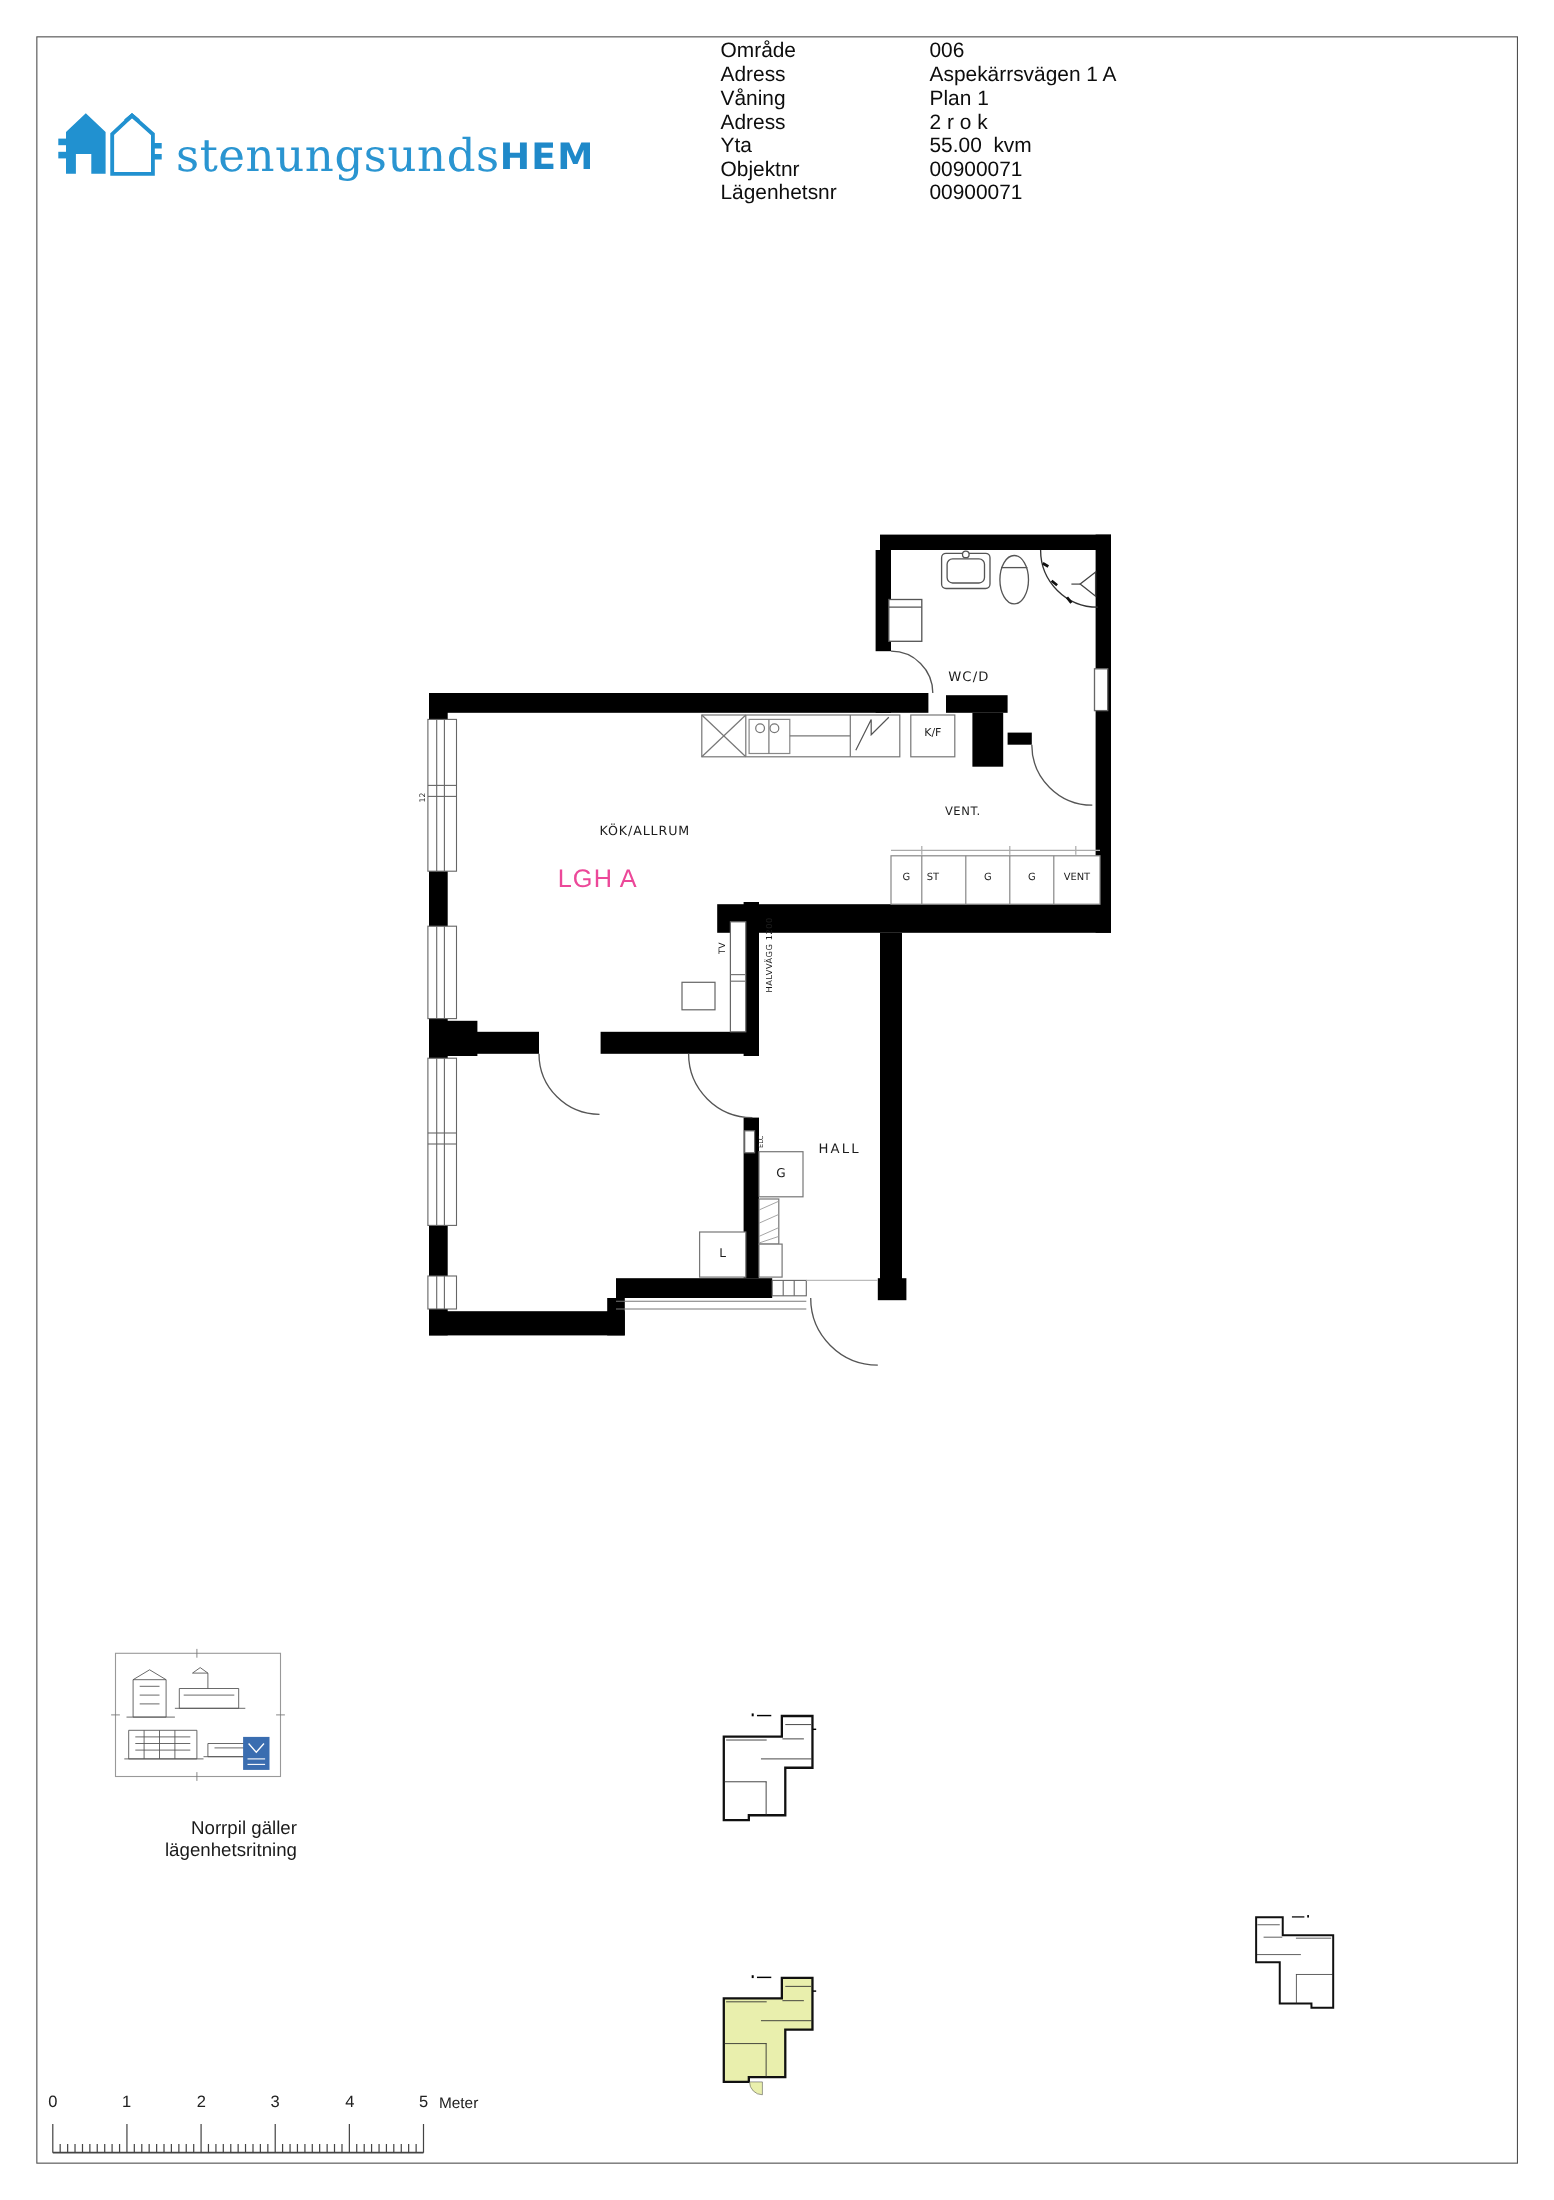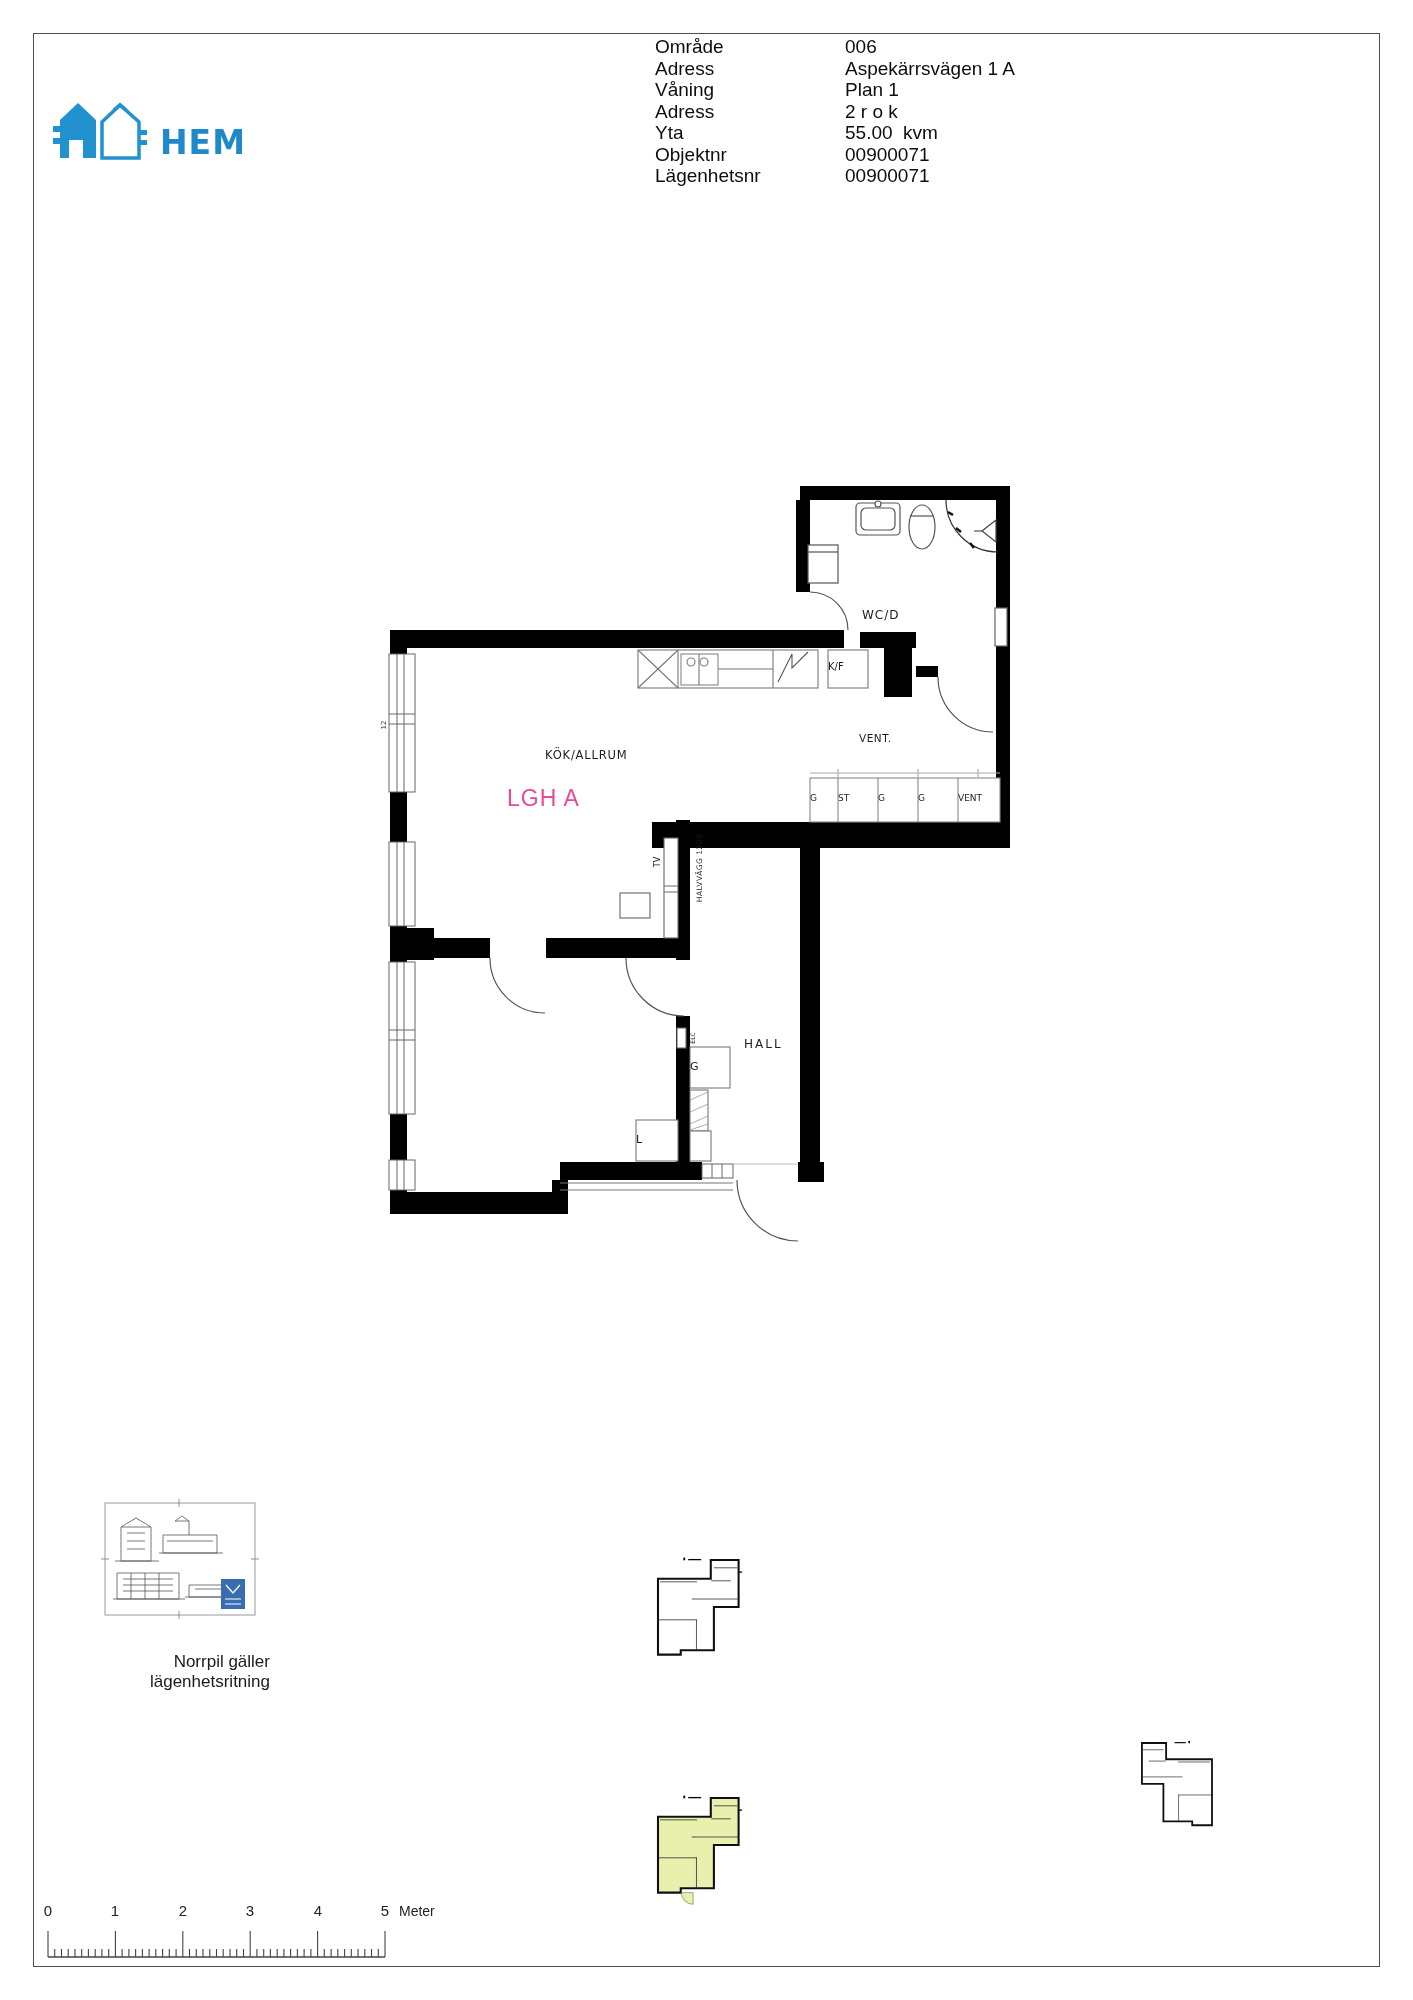--- a/index.html
+++ b/index.html
@@ -10,21 +10,21 @@
   
   #logo{left:52px;top:100px;display:flex;align-items:flex-end;}
   #logo .word{font-family:"DejaVu Serif",serif;font-size:41px;color:#2a95d1;letter-spacing:0.5px;line-height:1;}
   #logo .word-bold{font-family:"DejaVu Sans",sans-serif;font-weight:bold;font-size:33px;color:#1f89c9;letter-spacing:1px;line-height:1.12;}
   #info{left:655px;top:36px;font-size:19px;line-height:21.5px;color:#0d0d0d;}
   .info-row{display:flex;}
   .info-label{width:190px;}
   .info-value{white-space:pre;}
   
   .plan-lb{position:absolute;font-family:"DejaVu Sans",sans-serif;color:#1c1c1c;}
-  .ctr{text-align:left;}
+  .ctr{text-align:center;}
   .rot{transform:translate(-50%,-50%) rotate(-90deg);white-space:nowrap;}
   
   #north-note{left:90px;top:1652px;width:180px;text-align:right;font-size:17px;line-height:20px;color:#1a1a1a;}
   .ruler-num{position:absolute;top:1902px;width:20px;text-align:center;font-size:15px;color:#222;}
   #ruler-unit{left:399px;top:1903px;font-size:14px;color:#222;}
   svg{position:absolute;left:0;top:0;}
   .mp-outline{fill:none;stroke:#101010;stroke-width:16;}
   .mp-inner{fill:none;stroke:#2a2a2a;stroke-width:6;}
 </style>
 </head>
@@ -38,20 +38,21 @@
       <g fill="#2191d0">
         <path d="M8,20 L26,3 L44,20 V58 H31 V40 H17 V58 H8 Z"></path>
         <rect x="1" y="26" width="7" height="6"></rect>
         <rect x="1" y="38" width="7" height="6"></rect>
         <rect x="88" y="30" width="7" height="5"></rect>
         <rect x="88" y="40" width="7" height="5"></rect>
       </g>
       <path d="M50,22 L68,5 L87,22 V58 H50 Z" fill="#fff" stroke="#2191d0" stroke-width="3.5"></path>
       <path d="M62,10 L68,5 L74,10" fill="none" stroke="#2191d0" stroke-width="3.5"></path>
     </svg>
+    <span class="word">stenungsunds</span>
       <span class="word-bold">HEM</span>
   </div>
 
   <div id="info" class="abs">
     <div class="info-row">
         <div class="info-label">Område</div>
         <div class="info-value">006</div>
       </div>
     <div class="info-row">
         <div class="info-label">Adress</div>

